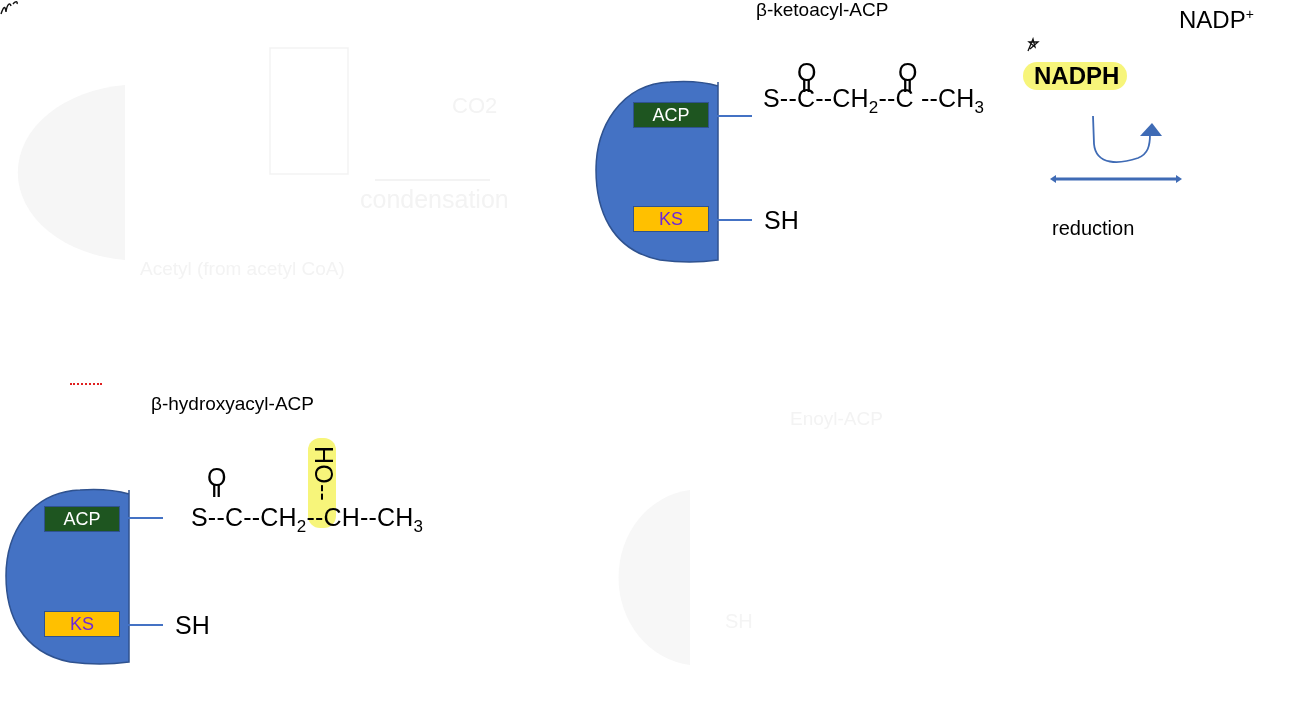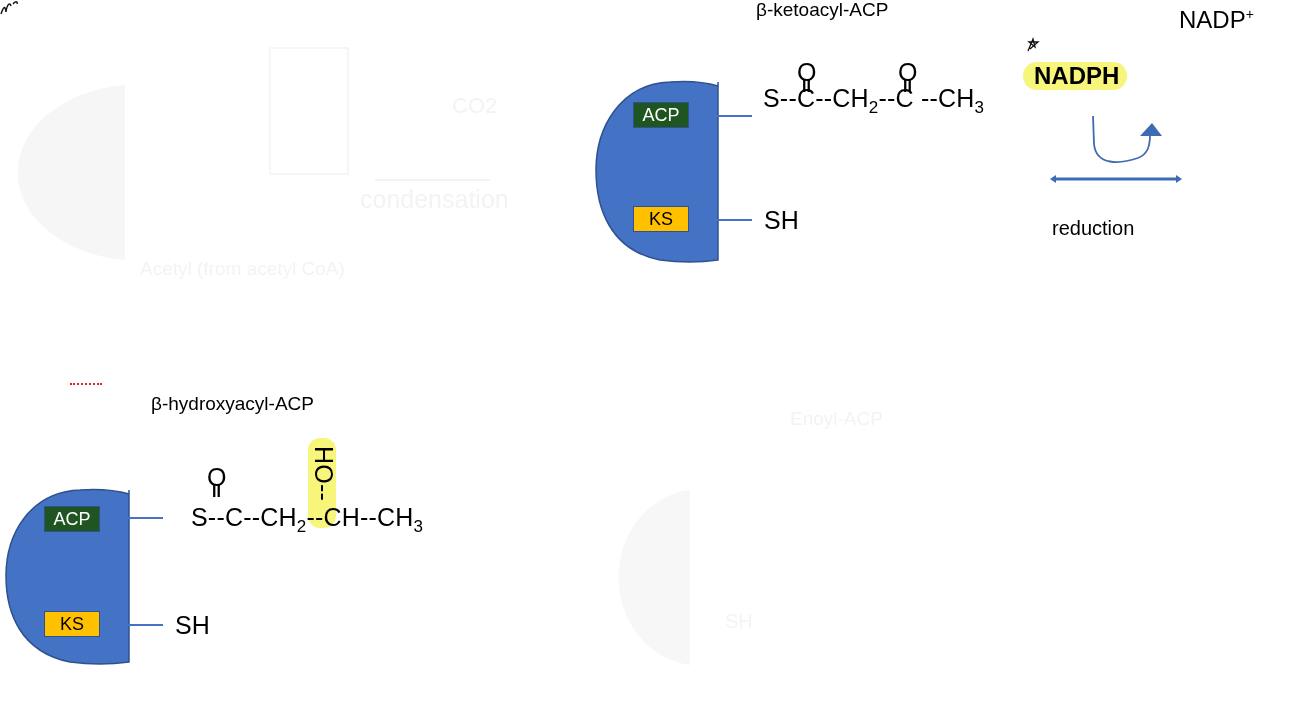--- a/index.html
+++ b/index.html
@@ -2,24 +2,24 @@
 <html><head>
 <meta charset="utf-8">
 <style>
   html, body { margin:0; padding:0; }
   body { width:1290px; height:717px; background:#ffffff; position:relative; overflow:hidden;
          font-family:"Liberation Sans", "DejaVu Sans", sans-serif; color:#000; }
   .abs { position:absolute; }
   .ghost { position:absolute; color:#f4f4f4; }
   .label-sm { font-size:19px; white-space:nowrap; }
   .chem { font-size:25px; white-space:nowrap; letter-spacing:0.2px; }
-  .box { position:absolute; width:56px; height:26px; display:flex; align-items:center; justify-content:center;
+  .box { position:absolute; width:76px; height:26px; display:flex; align-items:center; justify-content:center;
          font-size:18px; box-sizing:border-box; border:1.5px solid #2f528f; }
   .acp { background:#1e5520; color:#ffffff; }
-  .ks { background:#ffc000; color:#000000; }
+  .ks { background:#ffc000; color:#6d28d9; }
   .hline { position:absolute; height:2px; background:#4472c4; }
   .sub { font-size:17px; position:relative; top:6px; }
   .sup { font-size:14px; position:relative; top:-9px; }
   .hl { background:#f7f57a; border-radius:14px;font-weight:bold; }
 </style>
 </head>
 <body>
 
 <div class="ghost">
   <svg class="abs" style="left:0;top:0" width="1290" height="717">

